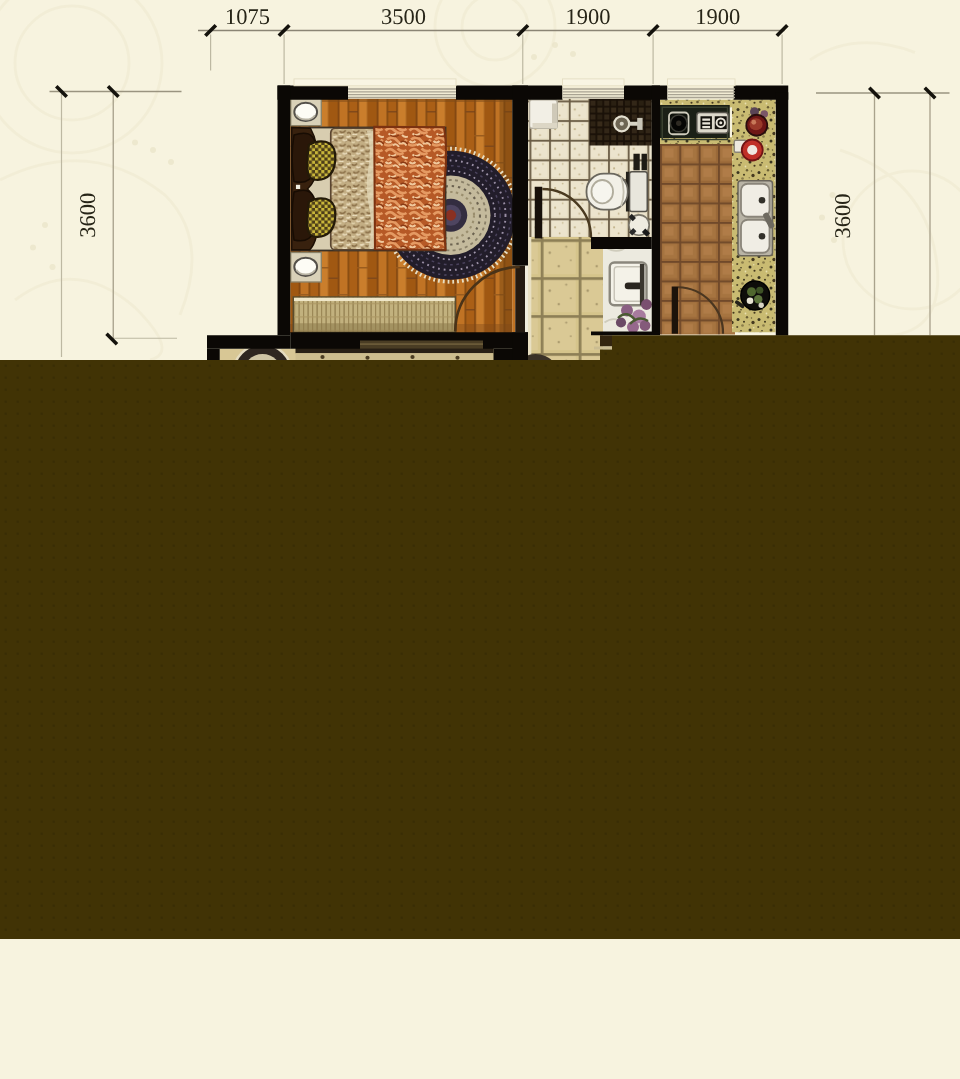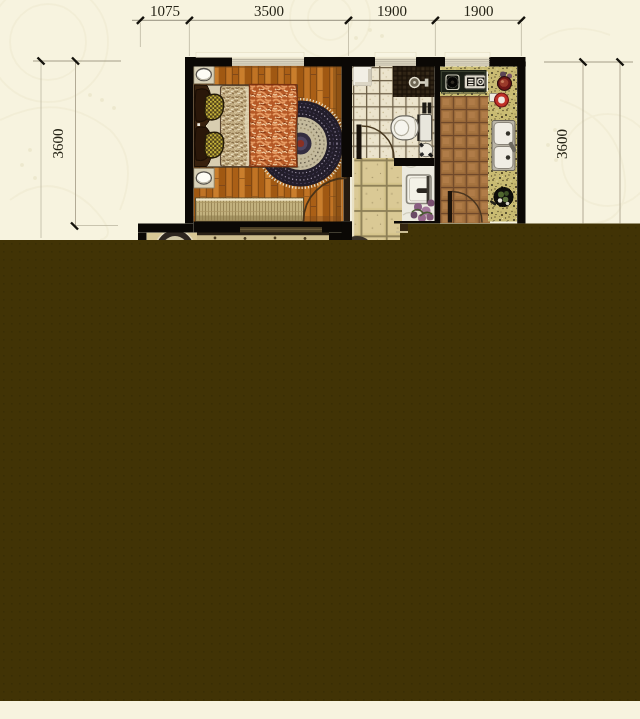--- a/index.html
+++ b/index.html
@@ -1,16 +1,16 @@
 <!DOCTYPE html>
 <html><head>
 <meta charset="utf-8">
 <style>
 html,body{margin:0;padding:0;background:#f7f3df;}
-#stage{position:relative;width:640px;height:701px;overflow:hidden;font-family:"Liberation Serif",serif;}
+#stage{position:relative;width:640px;height:626px;overflow:hidden;font-family:"Liberation Serif",serif;}
 svg{display:block;}
 </style>
 </head>
 <body>
 <div id="stage">
 <svg width="640" height="719" viewBox="0 0 640 719" xmlns="http://www.w3.org/2000/svg">
 <defs>
 <pattern id="wood" width="26" height="44" patternUnits="userSpaceOnUse" x="193">
   <rect width="26" height="44" fill="#b26618"></rect>
   <rect x="0" width="6.5" height="44" fill="#a05812"></rect>

